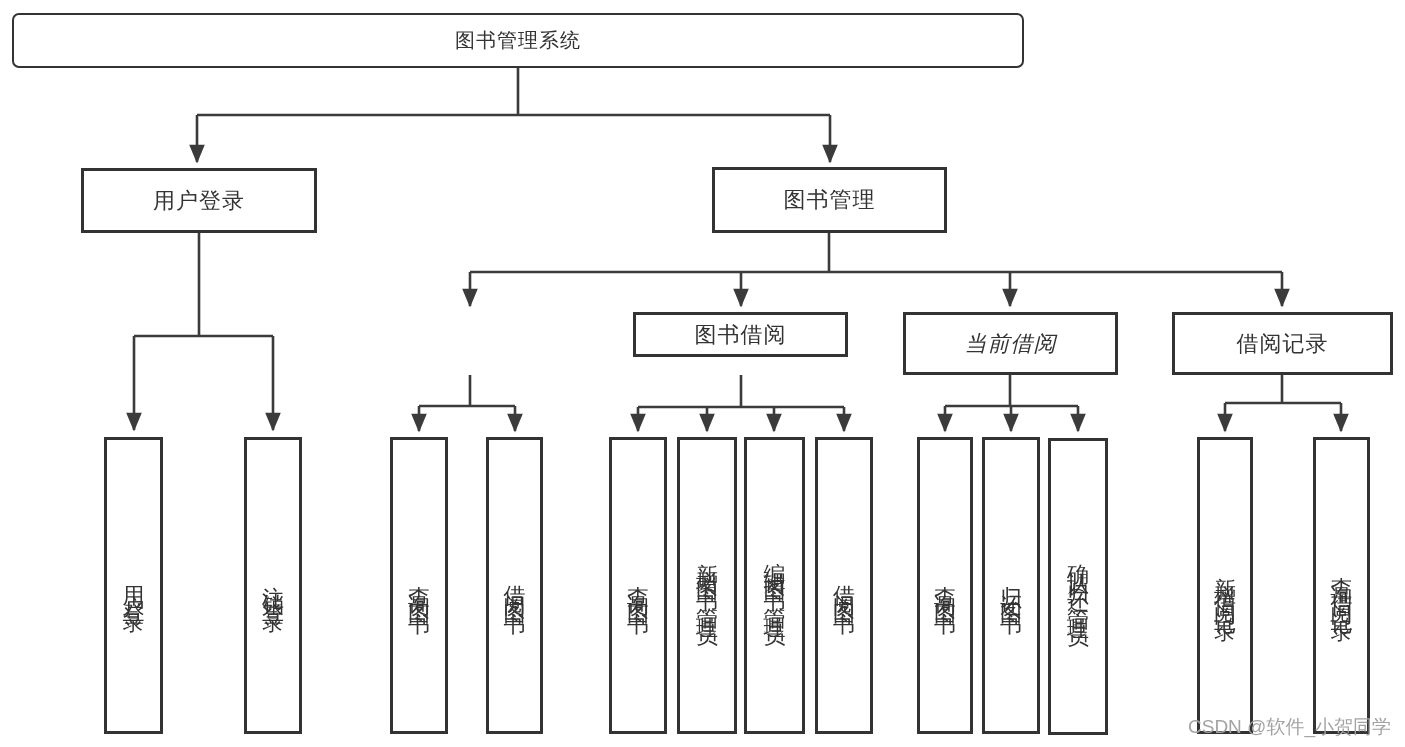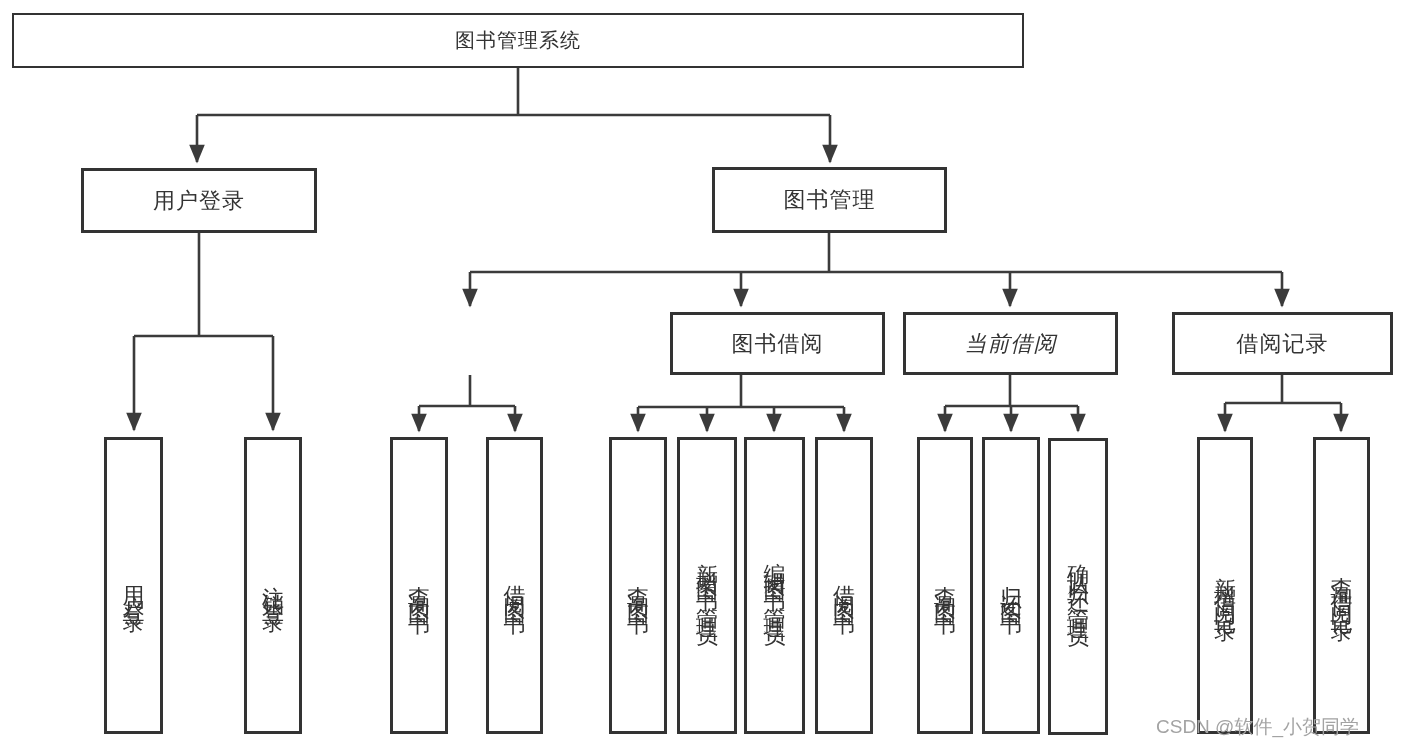--- a/index.html
+++ b/index.html
@@ -43,21 +43,21 @@
   }
   .box.v span {
     writing-mode: vertical-rl;
     text-orientation: mixed;
     font-size: 22px;
     letter-spacing: 9px;
     white-space: nowrap;
   }
   #watermark {
     position: absolute;
-    left: 1156px;
+    left: 1188px;
     top: 714px;
     font-size: 19px;
     color: #a3a3a3;
     white-space: nowrap;
     z-index: 5;
   }
 </style>
 </head>
 <body>
 
@@ -94,26 +94,26 @@
       <path d="M774 407 V431" marker-end="url(#arw)"></path>
       <path d="M844 407 V431" marker-end="url(#arw)"></path>
       <path d="M945 406 V431" marker-end="url(#arw)"></path>
       <path d="M1011 406 V431" marker-end="url(#arw)"></path>
       <path d="M1078 406 V431" marker-end="url(#arw)"></path>
       <path d="M1225 403 V431" marker-end="url(#arw)"></path>
       <path d="M1341 403 V431" marker-end="url(#arw)"></path>
     </g>
   </svg>
 
-  <div class="box root" style="left:12px; top:13px; width:1012px; height:55px;">图书管理系统</div>
+  <div class="box root" style="left:12px; top:13px; width:1012px; height:55px;border-radius:7px;">图书管理系统</div>
 
   <div class="box h" style="left:81px; top:168px; width:236px; height:65px;">用户登录</div>
   <div class="box h" style="left:712px; top:167px; width:235px; height:66px;">图书管理</div>
 
-  <div class="box h" style="left:670px; top:312px; width:215px; height:63px;">图书借阅</div>
+  <div class="box h" style="left:633px; top:312px; width:215px; height:45px;">图书借阅</div>
   <div class="box h" style="left:903px; top:312px; width:215px; height:63px;font-style:italic;">当前借阅</div>
   <div class="box h" style="left:1172px; top:312px; width:221px; height:63px;">借阅记录</div>
 
   <div class="box v" style="left:104px; top:437px; width:59px; height:297px;">
     <span>用户登录</span>
   </div>
   <div class="box v" style="left:244px; top:437px; width:58px; height:297px;">
     <span>注销登录</span>
   </div>
 

